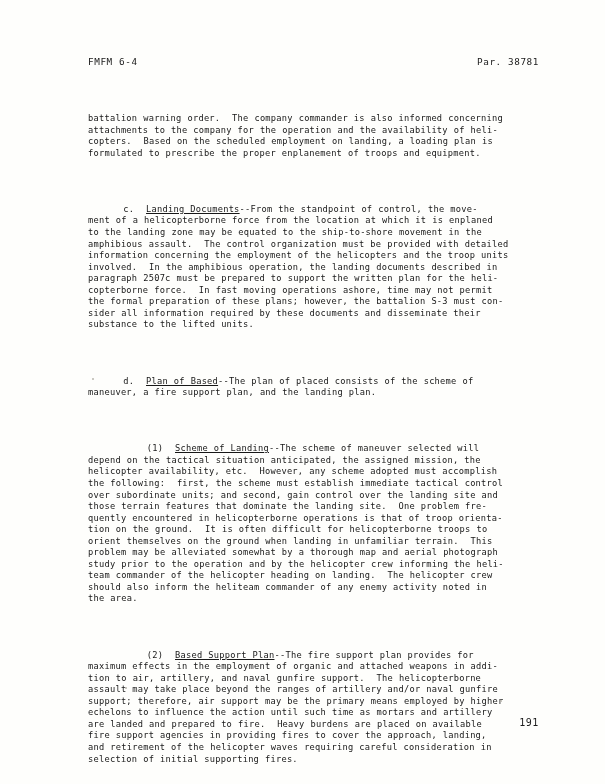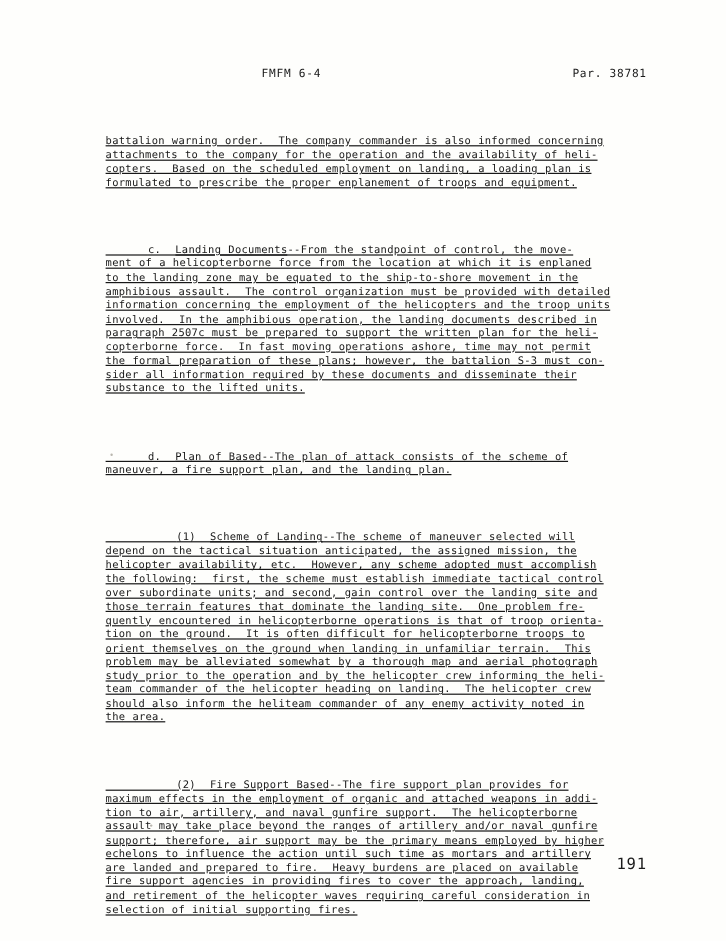--- a/index.html
+++ b/index.html
@@ -26,44 +26,43 @@
     position: absolute;
     top: 56px;
     left: 88px;
     right: 66px;
     display: flex;
     justify-content: space-between;
     font-size: 9.3px;
     letter-spacing: 0.6px;
     color: #1a1a1a;
   }
-  .header .left { margin-left: 130px; }
+  .header .left { }
   .body-text {
     position: absolute;
     top: 90px;
     left: 88px;
     width: 448px;
     font-size: 8.7px;
     line-height: 11.55px;
     letter-spacing: 0.25px;
     color: #171717;
     white-space: pre-wrap;
   }
   .para {
     margin: 0 0 10px 0;
     white-space: pre-wrap;
     word-spacing: 0.4px;
-    text-decoration: underline;
   }
   .u { text-decoration: underline; }
   .pagenum {
     position: absolute;
     bottom: 56px;
     right: 66px;
-    font-size: 13px;
+    font-size: 10px;
     letter-spacing: 0.6px;
   }
   .speck {
     position: absolute;
     background: #b9b6ae;
     border-radius: 50%;
   }
 </style>
 </head>
 <body>
@@ -86,39 +85,39 @@
 to the landing zone may be equated to the ship-to-shore movement in the
 amphibious assault.  The control organization must be provided with detailed
 information concerning the employment of the helicopters and the troop units
 involved.  In the amphibious operation, the landing documents described in
 paragraph 2507c must be prepared to support the written plan for the heli-
 copterborne force.  In fast moving operations ashore, time may not permit
 the formal preparation of these plans; however, the battalion S-3 must con-
 sider all information required by these documents and disseminate their
 substance to the lifted units.</span></p>
 
-    <p class="para"><span>      d.  </span><span class="u">Plan of Based</span><span>--The plan of attack consists of the scheme of
+    <p class="para"><span>      d.  </span><span class="u">Plan of Based</span><span>--The plan of placed consists of the scheme of
 maneuver, a fire support plan, and the landing plan.</span></p>
 
     <p class="para"><span>          (1)  </span><span class="u">Scheme of Landing</span><span>--The scheme of maneuver selected will
 depend on the tactical situation anticipated, the assigned mission, the
 helicopter availability, etc.  However, any scheme adopted must accomplish
 the following:  first, the scheme must establish immediate tactical control
 over subordinate units; and second, gain control over the landing site and
 those terrain features that dominate the landing site.  One problem fre-
 quently encountered in helicopterborne operations is that of troop orienta-
 tion on the ground.  It is often difficult for helicopterborne troops to
 orient themselves on the ground when landing in unfamiliar terrain.  This
 problem may be alleviated somewhat by a thorough map and aerial photograph
 study prior to the operation and by the helicopter crew informing the heli-
 team commander of the helicopter heading on landing.  The helicopter crew
 should also inform the heliteam commander of any enemy activity noted in
 the area.</span></p>
 
-    <p class="para"><span>          (2)  </span><span class="u">Fire Support Based</span><span>--The fire support plan provides for
+    <p class="para"><span>          (2)  </span><span class="u">Based Support Plan</span><span>--The fire support plan provides for
 maximum effects in the employment of organic and attached weapons in addi-
 tion to air, artillery, and naval gunfire support.  The helicopterborne
 assault may take place beyond the ranges of artillery and/or naval gunfire
 support; therefore, air support may be the primary means employed by higher
 echelons to influence the action until such time as mortars and artillery
 are landed and prepared to fire.  Heavy burdens are placed on available
 fire support agencies in providing fires to cover the approach, landing,
 and retirement of the helicopter waves requiring careful consideration in
 selection of initial supporting fires.</span></p>
 

